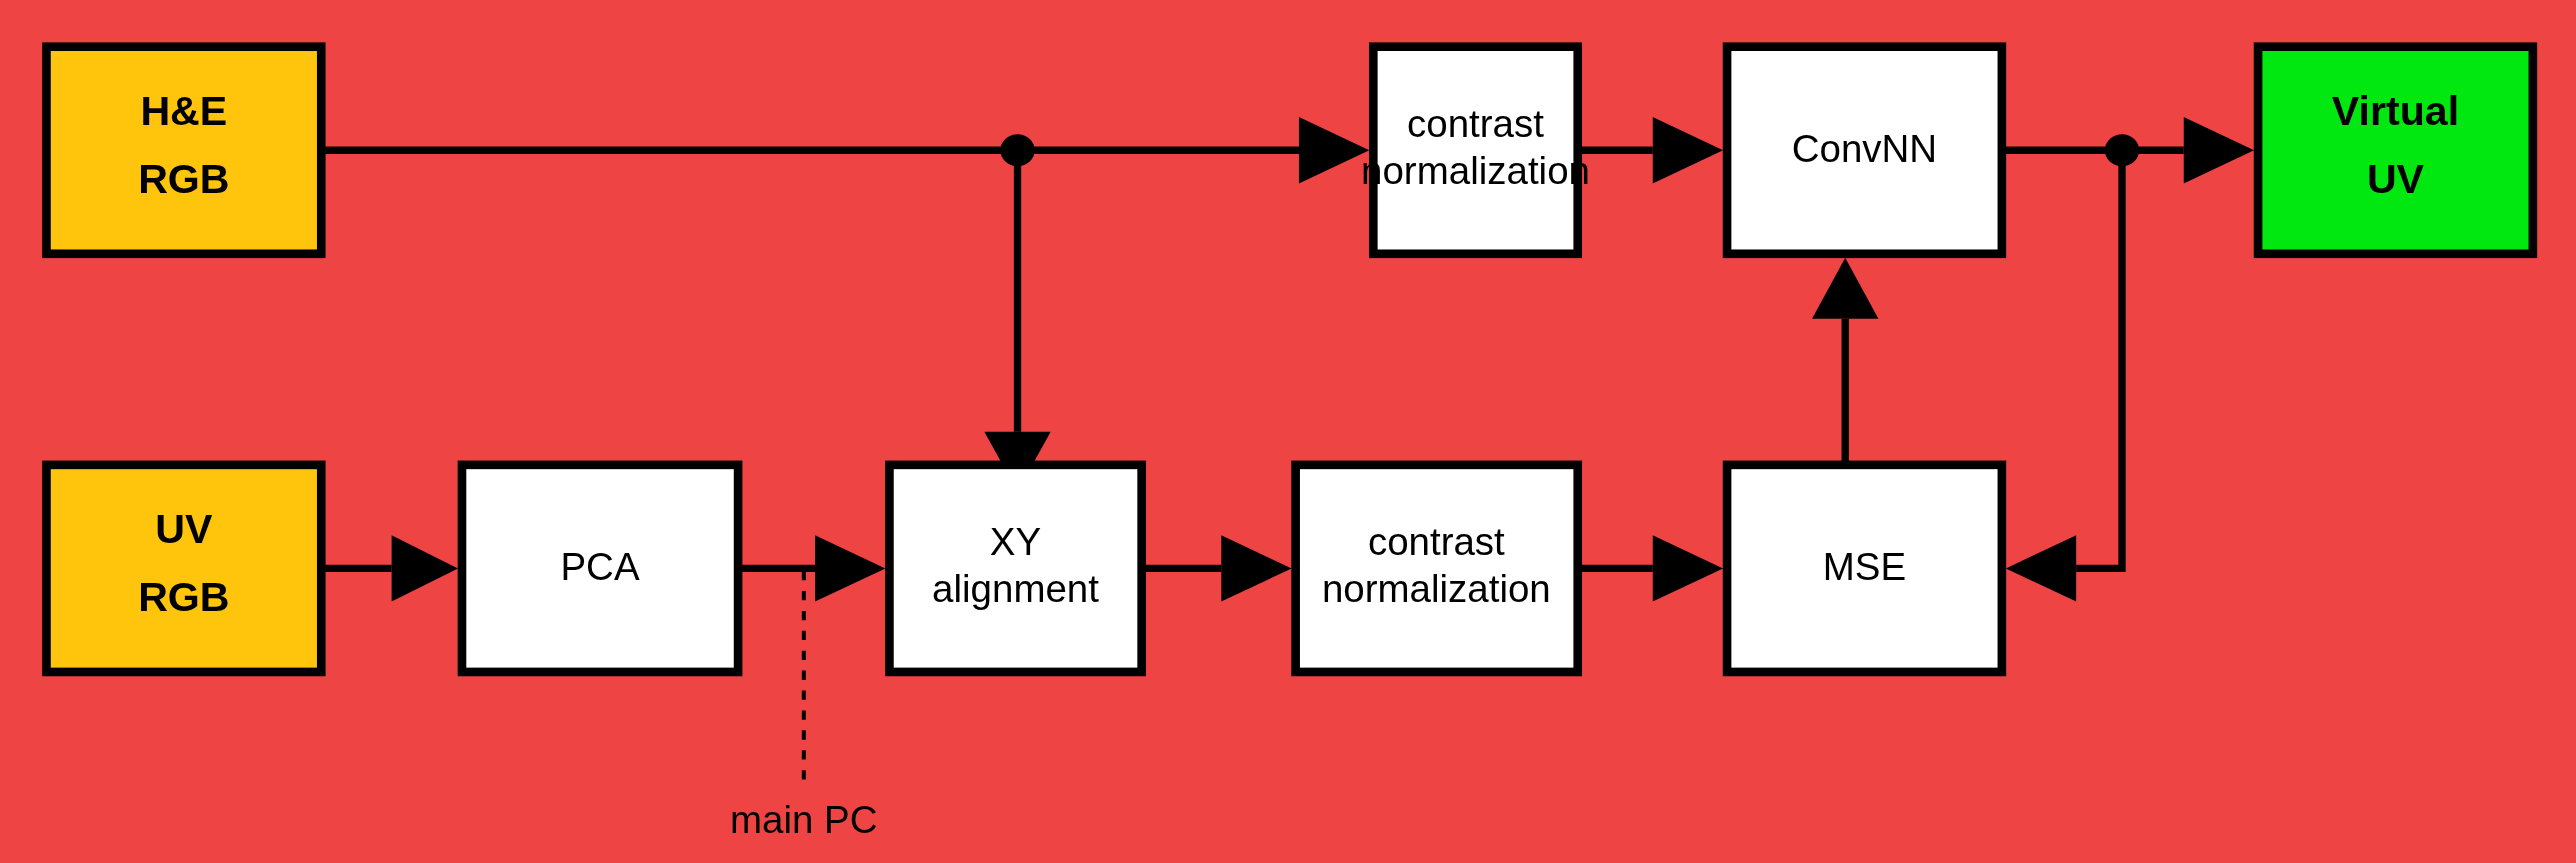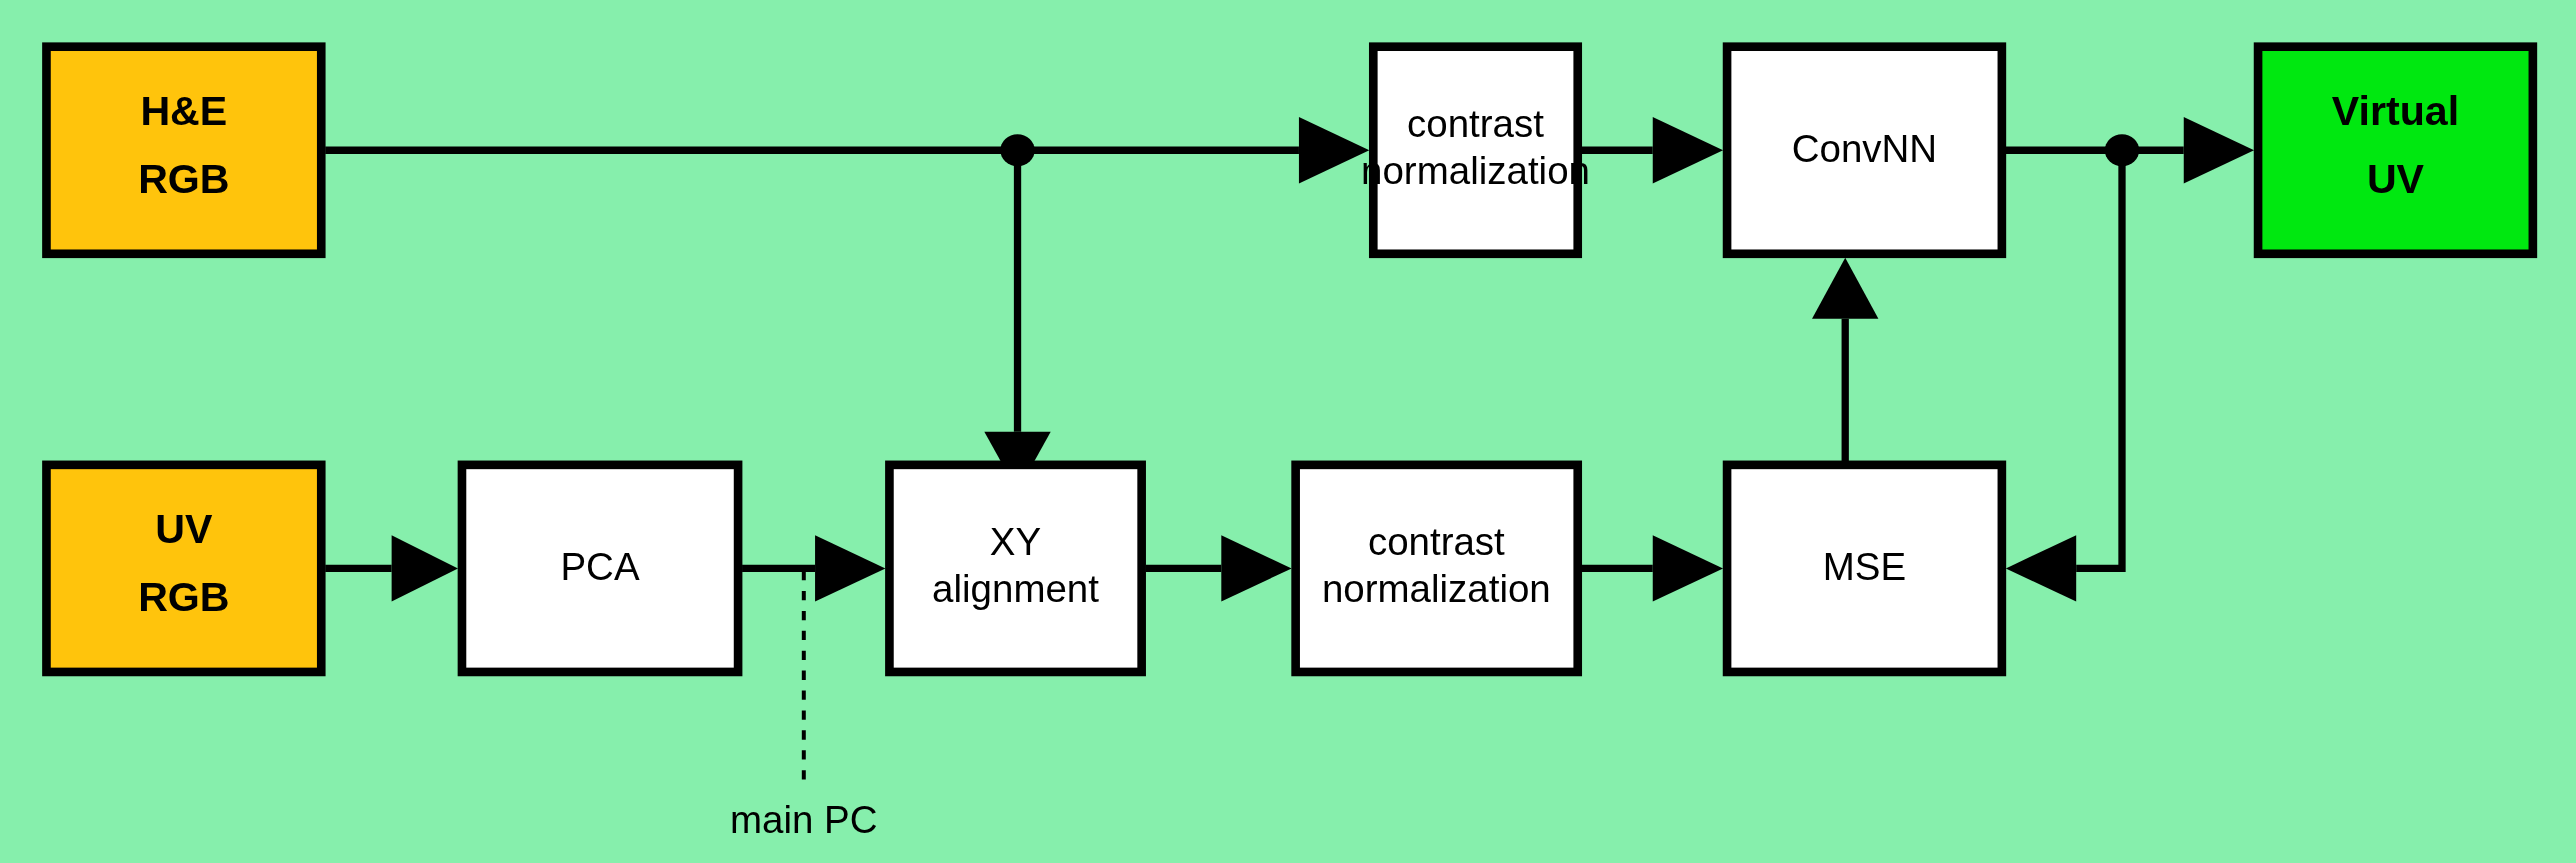--- a/index.html
+++ b/index.html
@@ -11,21 +11,21 @@
   body {
     width: 2576px;
     height: 864px;
     overflow: hidden;
     font-family: "Liberation Sans", sans-serif;
   }
   #flow-root {
     position: relative;
     width: 2576px;
     height: 864px;
-    background: #86efac;
+    background: #ef4444;
   }
   svg.flow-canvas {
     display: block;
     width: 2576px;
     height: 864px;
   }
   .conn-line {
     stroke: #000000;
     stroke-width: 11;
     fill: none;

